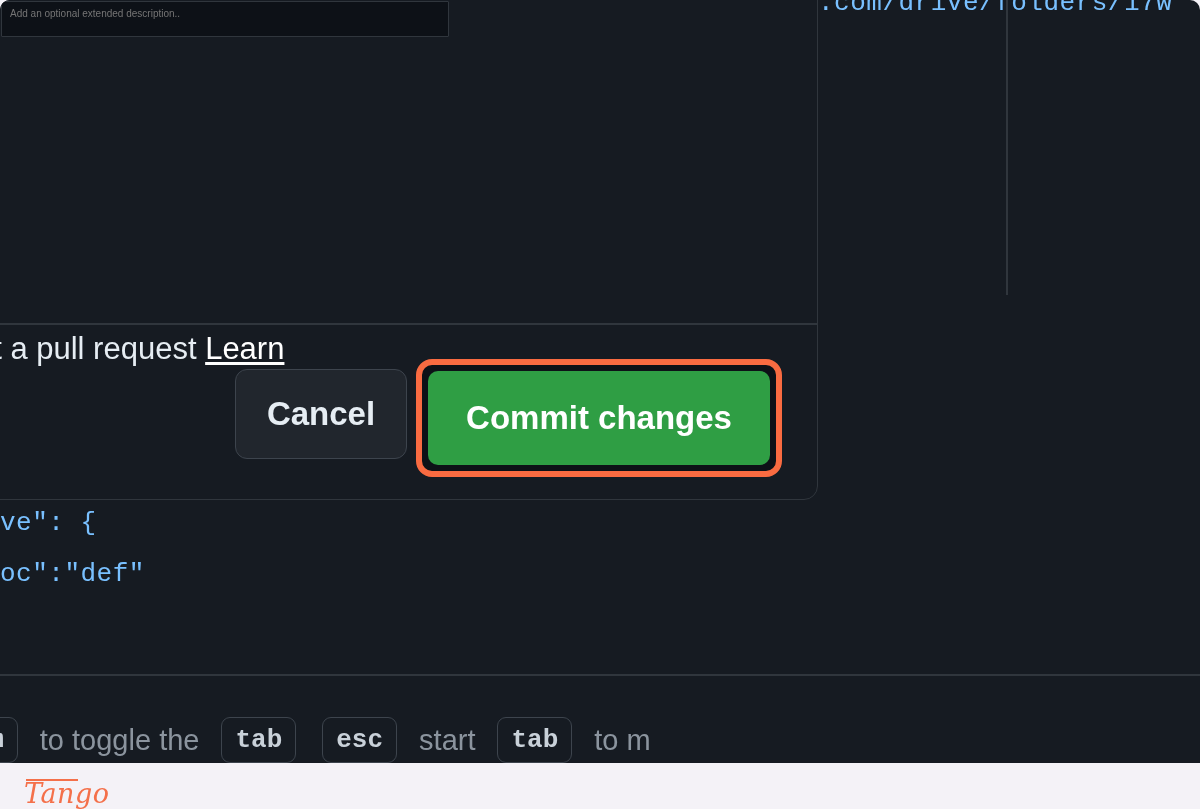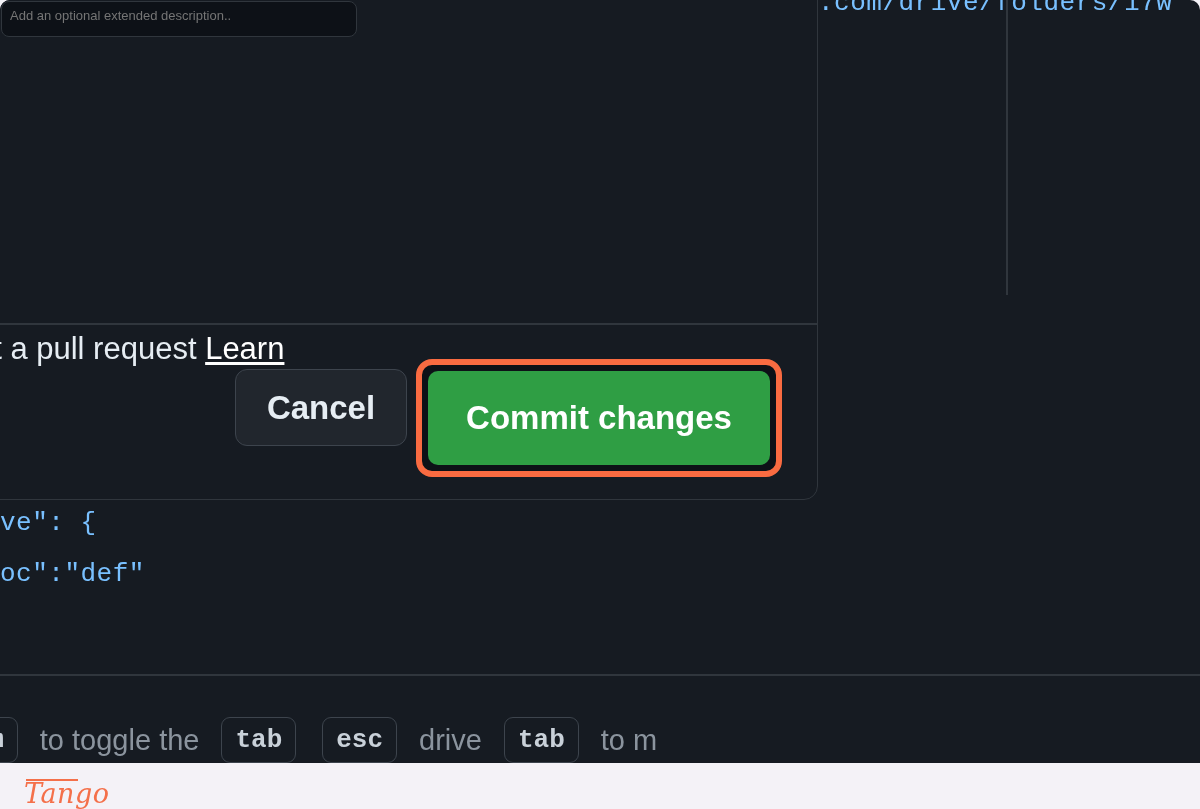--- a/index.html
+++ b/index.html
@@ -57,27 +57,27 @@
     width:1148px; height:580px;
     background:#161b22;
     border:1px solid #30363d;
     border-radius:14px;
     overflow:hidden;
   }
 
   #commit-textarea {
     position:absolute;
     left:330px; top:80px;
-    width:356px; height:36px;
+    width:448px; height:36px;
     background:#0d1117;
     border:1px solid #30363d;
-    border-radius:8px;
+    border-radius:1px;
     color:#c9d1d9;
     font-family:"Liberation Sans", sans-serif;
-    font-size:13px;
+    font-size:10px;
     padding:6px 8px;
     resize:none;
     outline:none;
   }
 
   
   #dialog-body {
     position:absolute;
     left:0; top:150px;
     width:1148px;
@@ -111,21 +111,21 @@
   #dialog-actions {
     position:absolute;
     left:0; top:430px;
     width:1148px;
     height:110px;
   }
 
   #cancel-button {
     position:absolute;
     left:564px; top:18px;
-    width:172px; height:77px;
+    width:172px; height:90px;
     background:#21262d;
     border:1px solid #3d444d;
     border-radius:12px;
     color:#e6edf3;
     font-family:"Liberation Sans", sans-serif;
     font-size:33px;
     font-weight:600;
     cursor:pointer;
   }
 
@@ -288,21 +288,21 @@
     </div>
 
     <div id="hint-divider"></div>
 
     <div id="hint-bar">
       <div id="hint-inner">
         <kbd class="key">+ m</kbd>
         <span class="hint-text">to toggle the</span>
         <kbd class="key">tab</kbd>
         <kbd class="key">esc</kbd>
-        <span class="hint-text">drive</span>
+        <span class="hint-text">start</span>
         <kbd class="key">tab</kbd>
         <span class="hint-text">to m</span>
       </div>
     </div>
 
   </div>
 
   <div id="tango-footer">
     <div id="tango-logo">Tango</div>
   </div>

